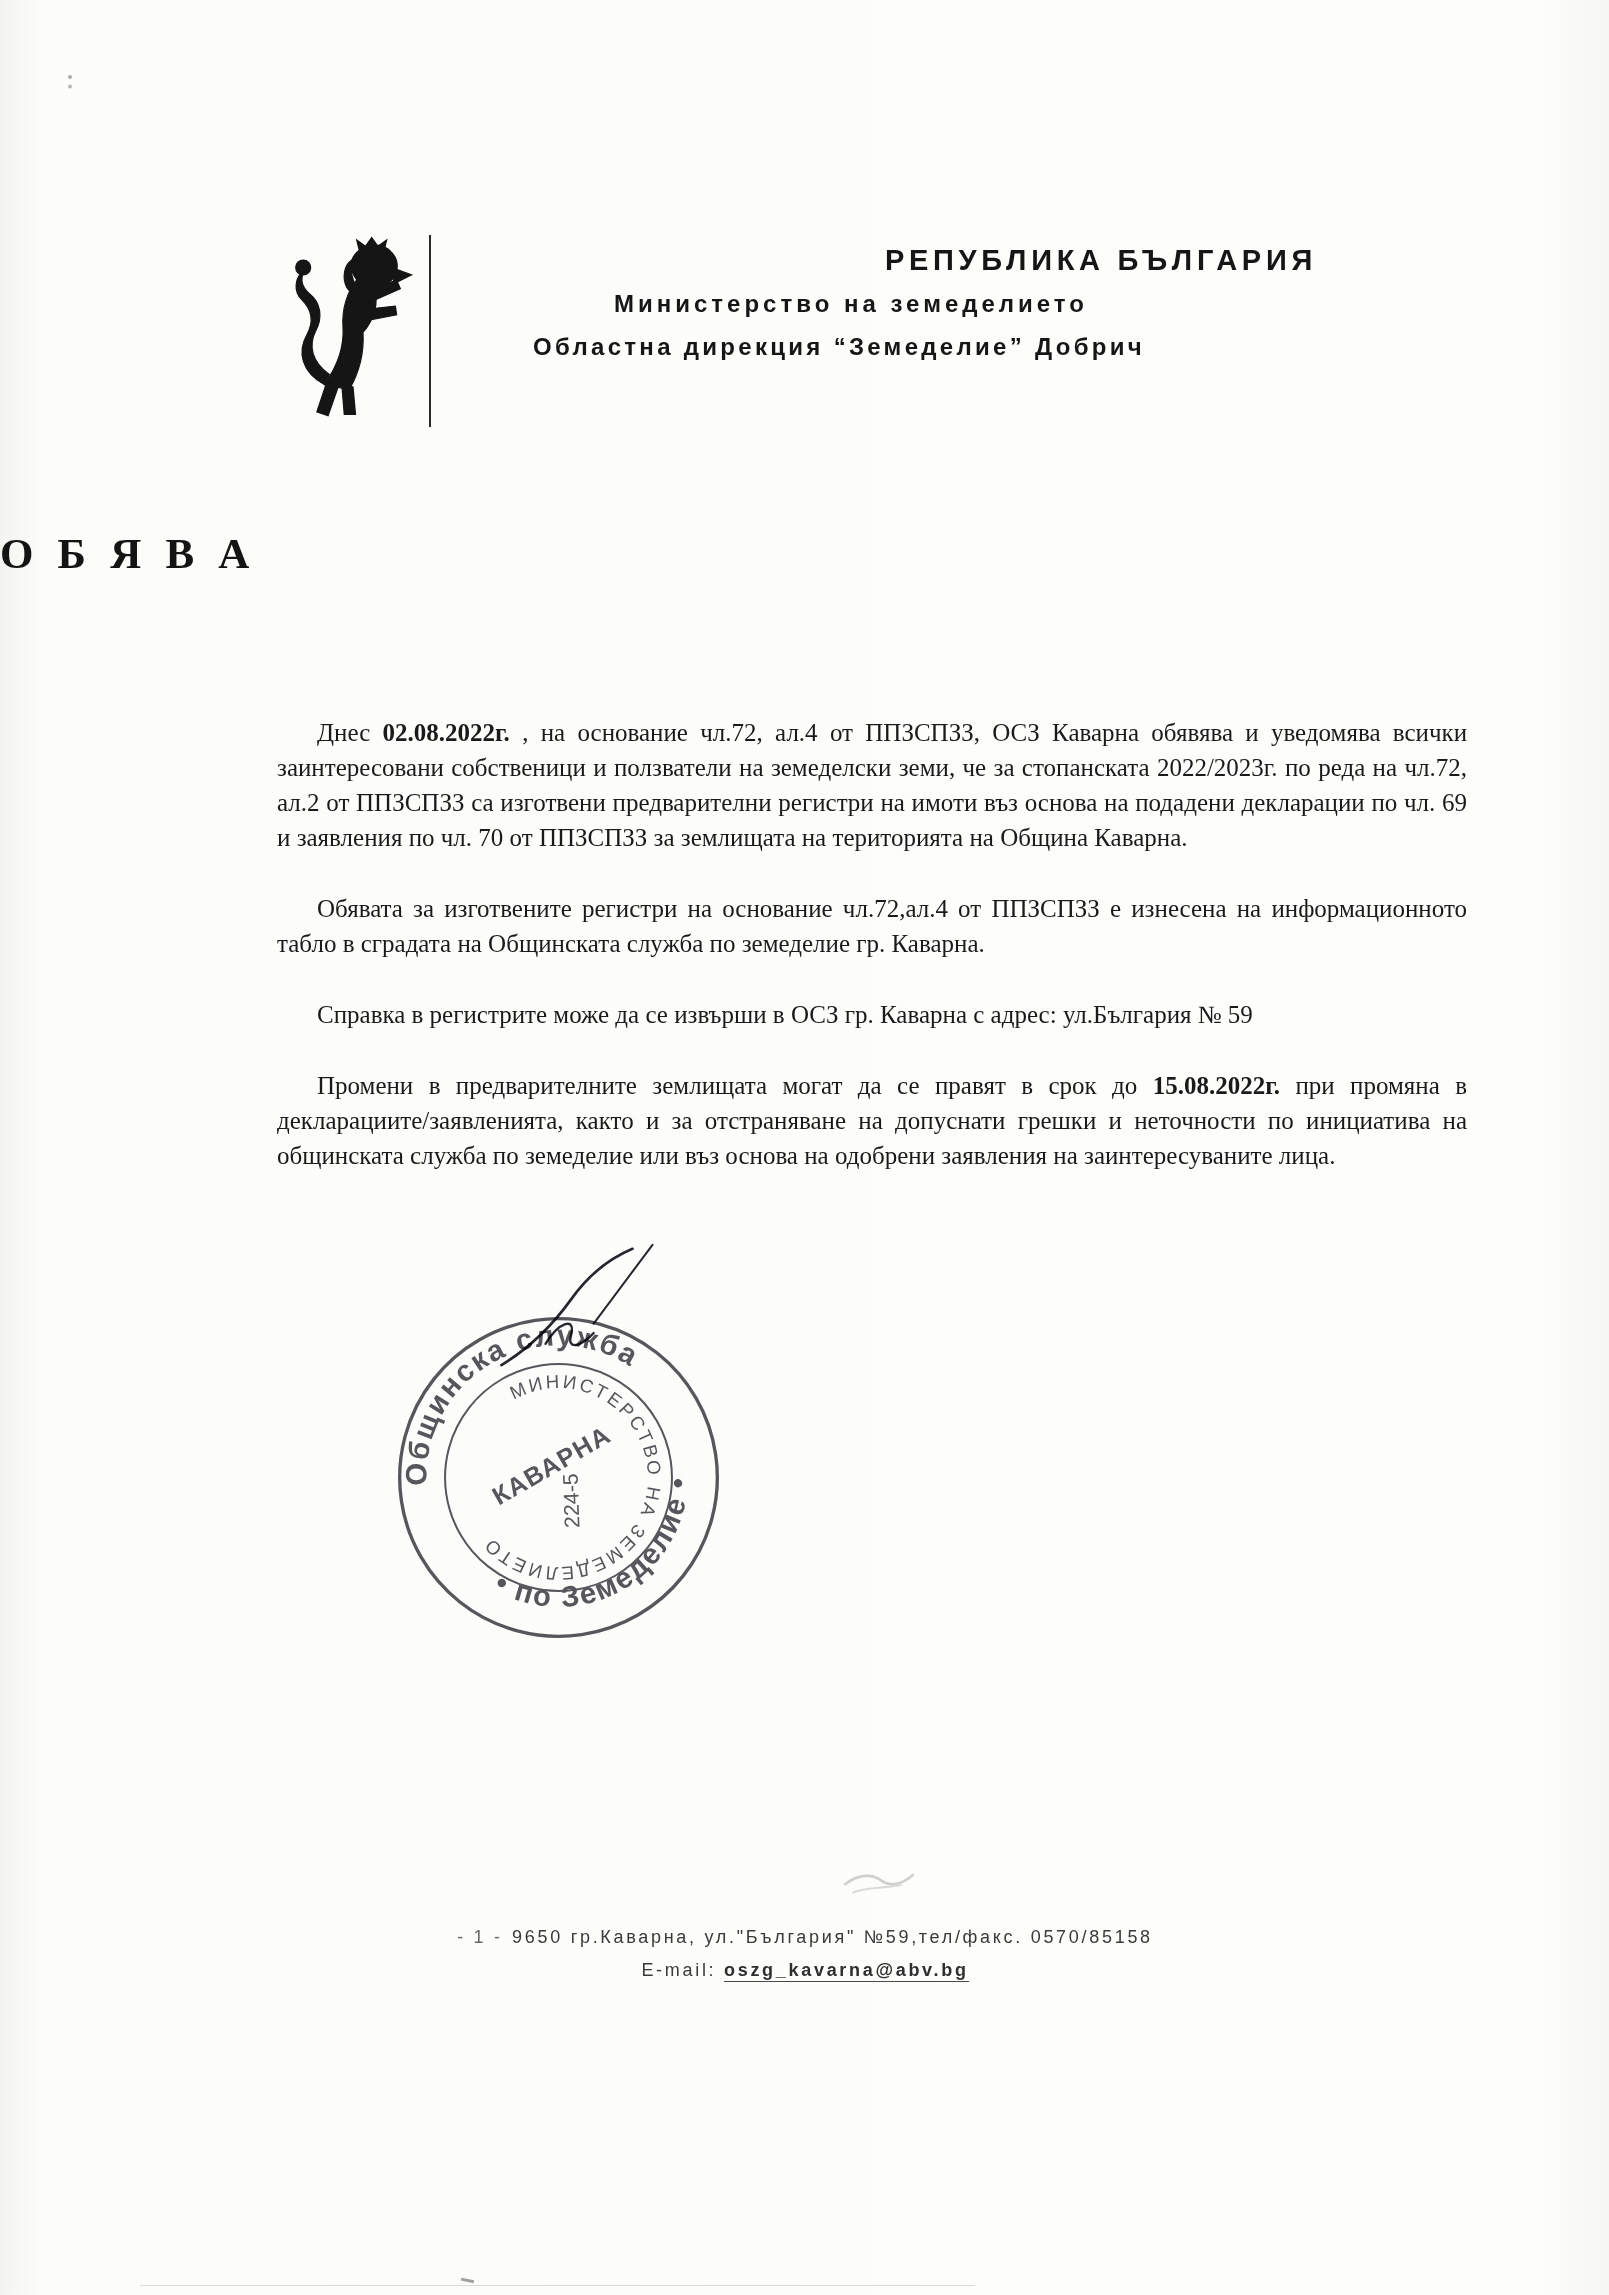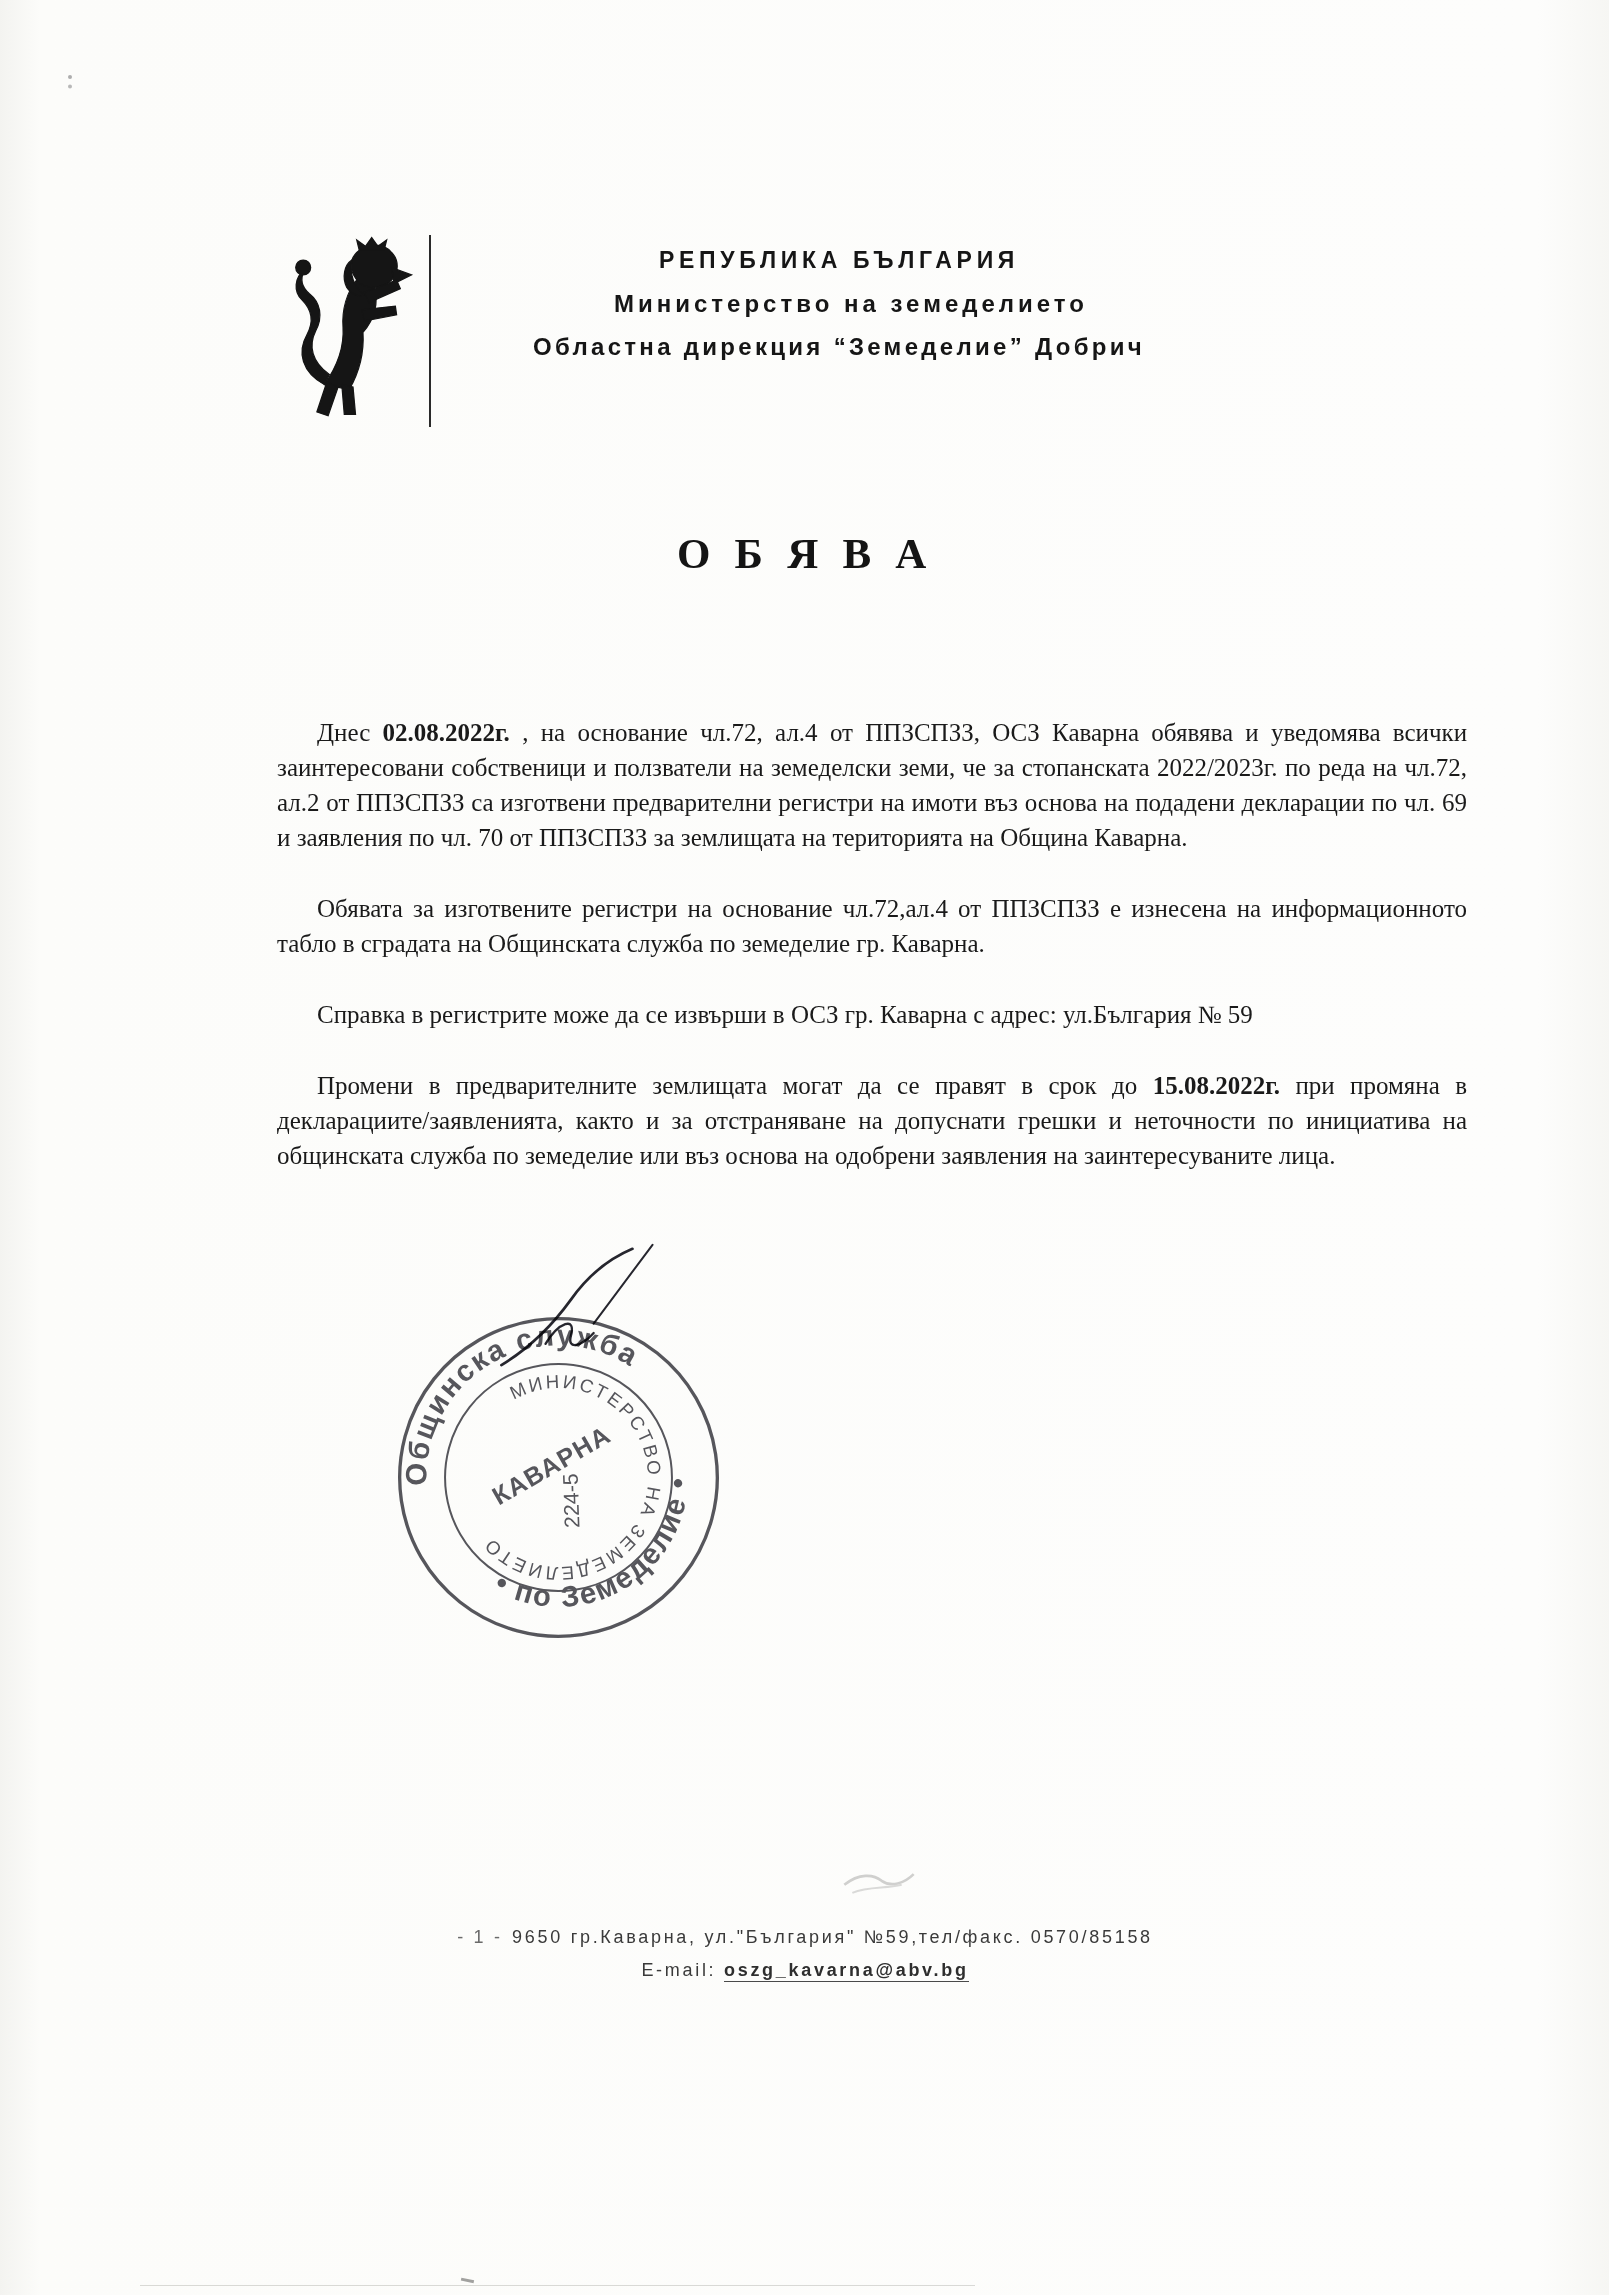--- a/index.html
+++ b/index.html
@@ -13,26 +13,26 @@
   .artifact-colon{position:absolute;left:68px;top:75px;width:4px;height:4px;background:#9a9a9a;border-radius:50%;box-shadow:0 9.4px 0 #a8a8a8;opacity:.8;}
   .bottom-scan-line{position:absolute;left:140px;top:2285px;width:835px;height:1.3px;background:#c6c6c2;opacity:.65;}
   .bottom-scan-dash{position:absolute;left:461px;top:2279px;width:13.4px;height:2.7px;background:#8a8a88;transform:rotate(12deg);opacity:.8;}
   .smudge{position:absolute;left:839px;top:1854px;opacity:.45;}
 
   
   .logo{position:absolute;left:287px;top:234px;width:137px;height:194px;}
   .logo-rule{position:absolute;left:429px;top:235px;width:2px;height:192px;background:#2a2a2a;}
   .header-text{position:absolute;left:361px;top:238px;width:956px;text-align:center;
     font-family:"Liberation Sans","DejaVu Sans",sans-serif;font-weight:bold;color:#161616;}
-  .header-line1{font-size:23px;letter-spacing:4.7px;line-height:44px;}
+  .header-line1{font-size:29px;letter-spacing:4.7px;line-height:44px;text-align:right;}
   .header-line2{font-size:24px;letter-spacing:4px;line-height:43px;position:relative;left:12px;}
   .header-line3{font-size:24px;letter-spacing:3.3px;line-height:43px;}
   .header-line4{font-size:24px;letter-spacing:3.3px;line-height:43px;position:relative;left:57px;}
 
-  .doc-title{position:absolute;left:0;top:529px;width:1610px;text-align:center;
+  .doc-title{position:absolute;left:0;top:529px;width:1610px;
     font-size:43px;font-weight:bold;letter-spacing:6.7px;color:#141414;}
 
   .body-text{position:absolute;left:277px;top:715px;width:1190px;
     font-size:25px;line-height:35px;text-align:justify;color:#1a1a1a;}
   .body-text p{margin:0 0 36px 0;text-indent:40px;}
   .body-text p.short{text-align:left;}
   .body-text b{font-weight:bold;}
 
   .signature{position:absolute;left:277px;top:1342px;color:#181818;}
   .sig-name{font-size:27px;font-weight:bold;}

